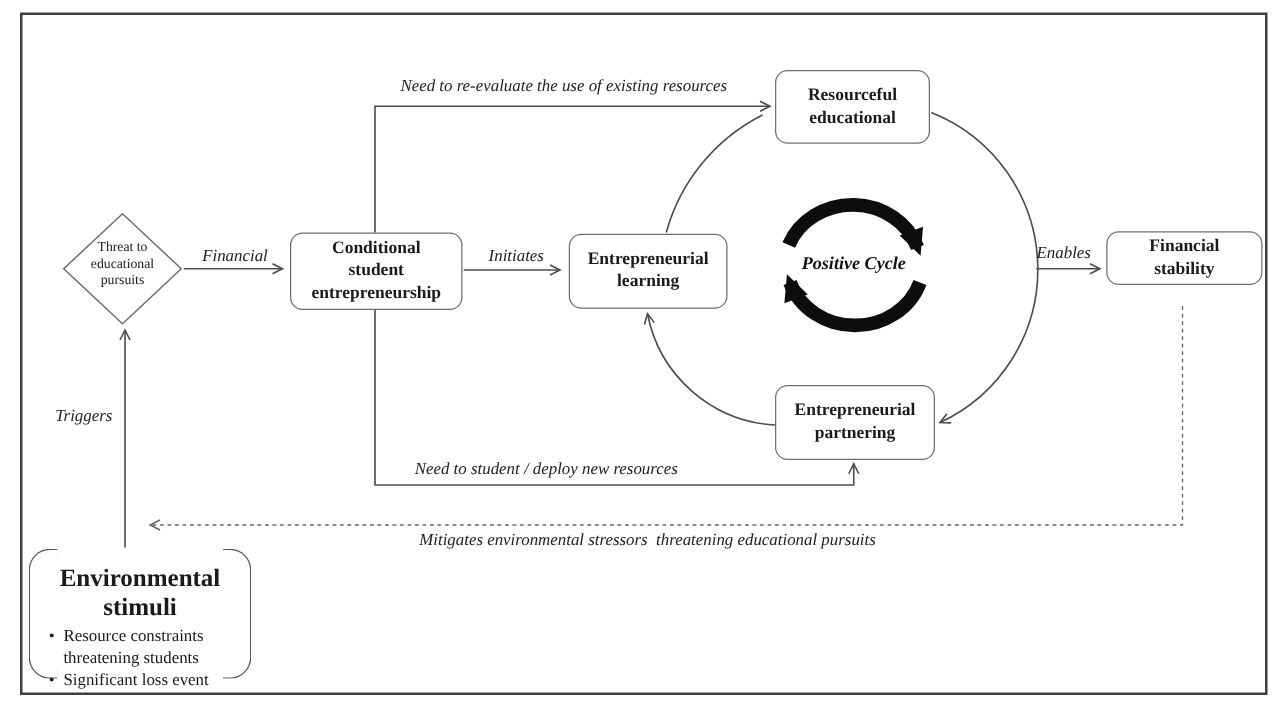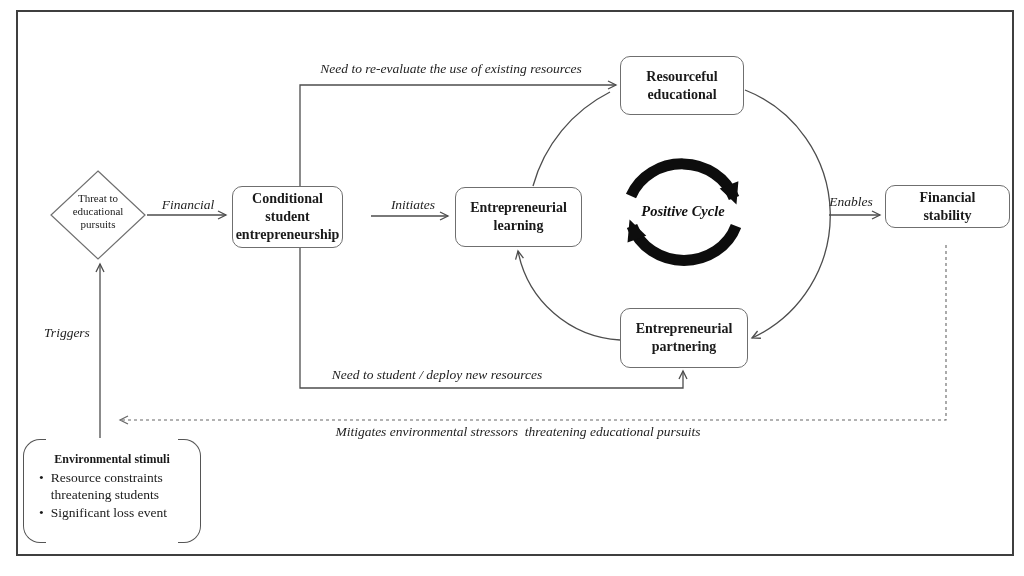--- a/index.html
+++ b/index.html
@@ -11,21 +11,21 @@
     position:absolute;left:16px;top:10px;width:998px;height:546px;
     border:2px solid #3f3f3f;box-sizing:border-box;z-index:0;
   }
   svg.wires{position:absolute;left:0;top:0;z-index:1;}
   .box{
     position:absolute;background:#fff;border:1.2px solid #6f6f6f;border-radius:10px;
     display:flex;align-items:center;justify-content:center;text-align:center;
     font-weight:bold;font-size:14px;line-height:1.28;z-index:2;box-sizing:border-box;
   }
   .box span{display:inline-block;}
-  .node-conditional{left:232px;top:186px;width:111px;height:62px;}
+  .node-conditional{left:232px;top:186px;width:138px;height:62px;}
   .node-conditional span{width:116px;}
   .node-learning{left:455px;top:187px;width:127px;height:60px;}
   .node-learning span{width:110px;}
   .node-adaptation{left:620px;top:56px;width:124px;height:59px;}
   .node-adaptation span{width:92px;}
   .node-partnering{left:620px;top:308px;width:128px;height:60px;}
   .node-partnering span{width:110px;}
   .node-financial{left:885px;top:185px;width:125px;height:43px;}
   .node-financial span{width:82px;}
   .diamond-text{
@@ -46,21 +46,21 @@
   .lbl-cycle{left:683px;top:203px;font-weight:bold;font-size:14.5px;color:#111;}
   .stimuli{position:absolute;left:23px;top:439px;width:178px;height:104px;z-index:2;}
   .stimuli::before{
     content:"";position:absolute;left:0;top:0;bottom:0;width:22px;
     border:1.4px solid #555;border-right:none;border-radius:17px 0 0 17px;
   }
   .stimuli::after{
     content:"";position:absolute;right:0;top:0;bottom:0;width:22px;
     border:1.4px solid #555;border-left:none;border-radius:0 17px 17px 0;
   }
-  .stimuli-title{font-weight:bold;font-size:12px;text-align:center;padding:13px 10px 2px 10px;}
+  .stimuli-title{font-weight:bold;font-size:20px;text-align:center;padding:13px 10px 2px 10px;}
   .bullet-row{display:flex;gap:7px;font-size:13.5px;line-height:1.25;padding:1px 8px 0 16px;}
   .bullet-dot{flex:0 0 auto;}
   .bullet-text{flex:1 1 auto;}
 </style>
 </head>
 <body>
 
 <div class="canvas">
 
   <div class="frame"></div>

